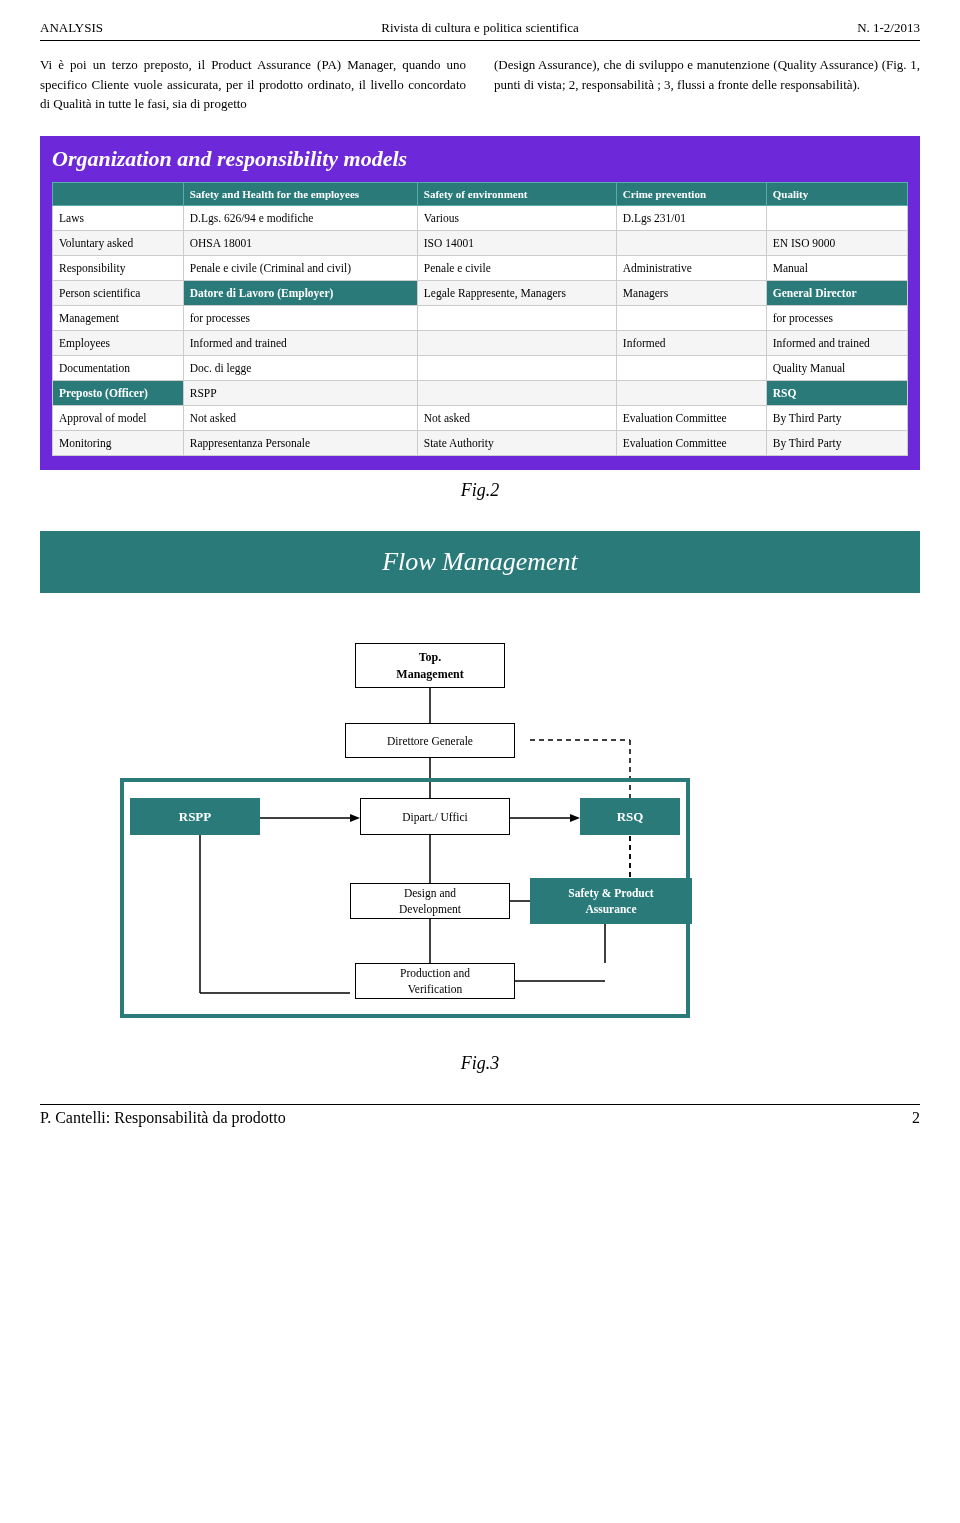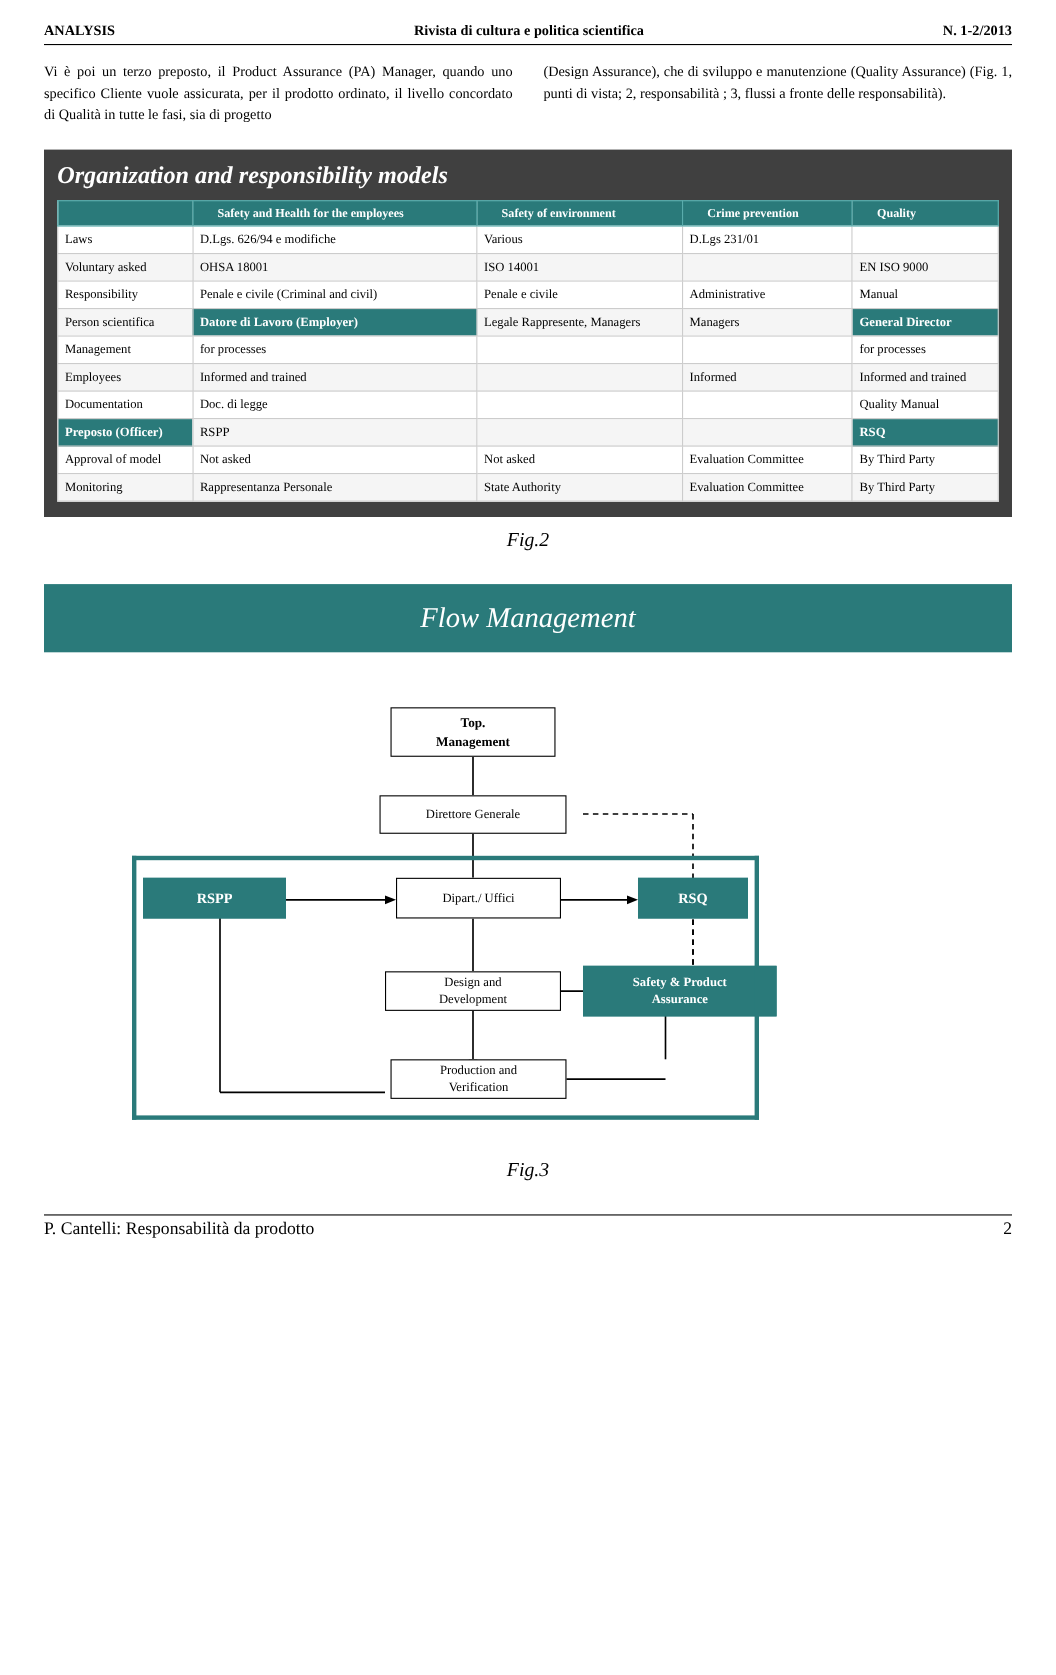--- a/index.html
+++ b/index.html
@@ -13,39 +13,38 @@
     }
 
     
     .page-header {
       display: flex;
       justify-content: space-between;
       align-items: flex-start;
       border-bottom: 1px solid #000;
       padding-bottom: 4px;
       margin-bottom: 14px;
-      font-weight: bold;
     }
 
     
     .intro-columns {
       display: flex;
       gap: 28px;
       margin-bottom: 22px;
     }
     .intro-col {
       flex: 1;
       font-size: 13px;
       line-height: 1.5;
       text-align: justify;
     }
 
     
     .org-section {
-      background: #404040;
+      background: #6d28d9;
       padding: 10px 12px 14px 12px;
       margin-bottom: 8px;
     }
     .org-title {
       color: #fff;
       font-size: 22px;
       font-weight: bold;
       font-style: italic;
       margin-bottom: 10px;
     }
@@ -53,21 +52,21 @@
       width: 100%;
       border-collapse: collapse;
       background: #fff;
       font-size: 11.5px;
     }
     .org-table th {
       background: #2a7a7a;
       color: #fff;
       font-weight: bold;
       font-size: 11px;
-      padding: 5px 22px;
+      padding: 5px 6px;
       border: 1px solid #5aacac;
       text-align: left;
       vertical-align: top;
     }
     .org-table td {
       border: 1px solid #ccc;
       padding: 4px 6px;
       vertical-align: top;
       line-height: 1.4;
     }
@@ -317,21 +316,21 @@
 
     <div class="flow-box flow-box-teal" style="left:540px; top:175px; width:100px; height:37px; font-weight:bold; font-size:13px;">
       <span>RSQ</span>
     </div>
 
     <div class="flow-box" style="left:310px; top:260px; width:160px; height:36px;">
       <span style="white-space:pre-line;">Design and
 Development</span>
     </div>
 
-    <div class="flow-box flow-box-teal-bold" style="left:490px; top:255px; width:176px; height:46px; font-weight:bold;">
+    <div class="flow-box flow-box-teal-bold" style="left:490px; top:255px; width:162px; height:46px; font-weight:bold;">
       <span style="white-space:pre-line;">Safety &amp; Product
 Assurance</span>
     </div>
 
     <div class="flow-box" style="left:315px; top:340px; width:160px; height:36px;">
       <span style="white-space:pre-line;">Production and
 Verification</span>
     </div>
 
     <div style="position:absolute; left:80px; top:155px; width:4px; height:240px; background:#2a7a7a;"></div>

